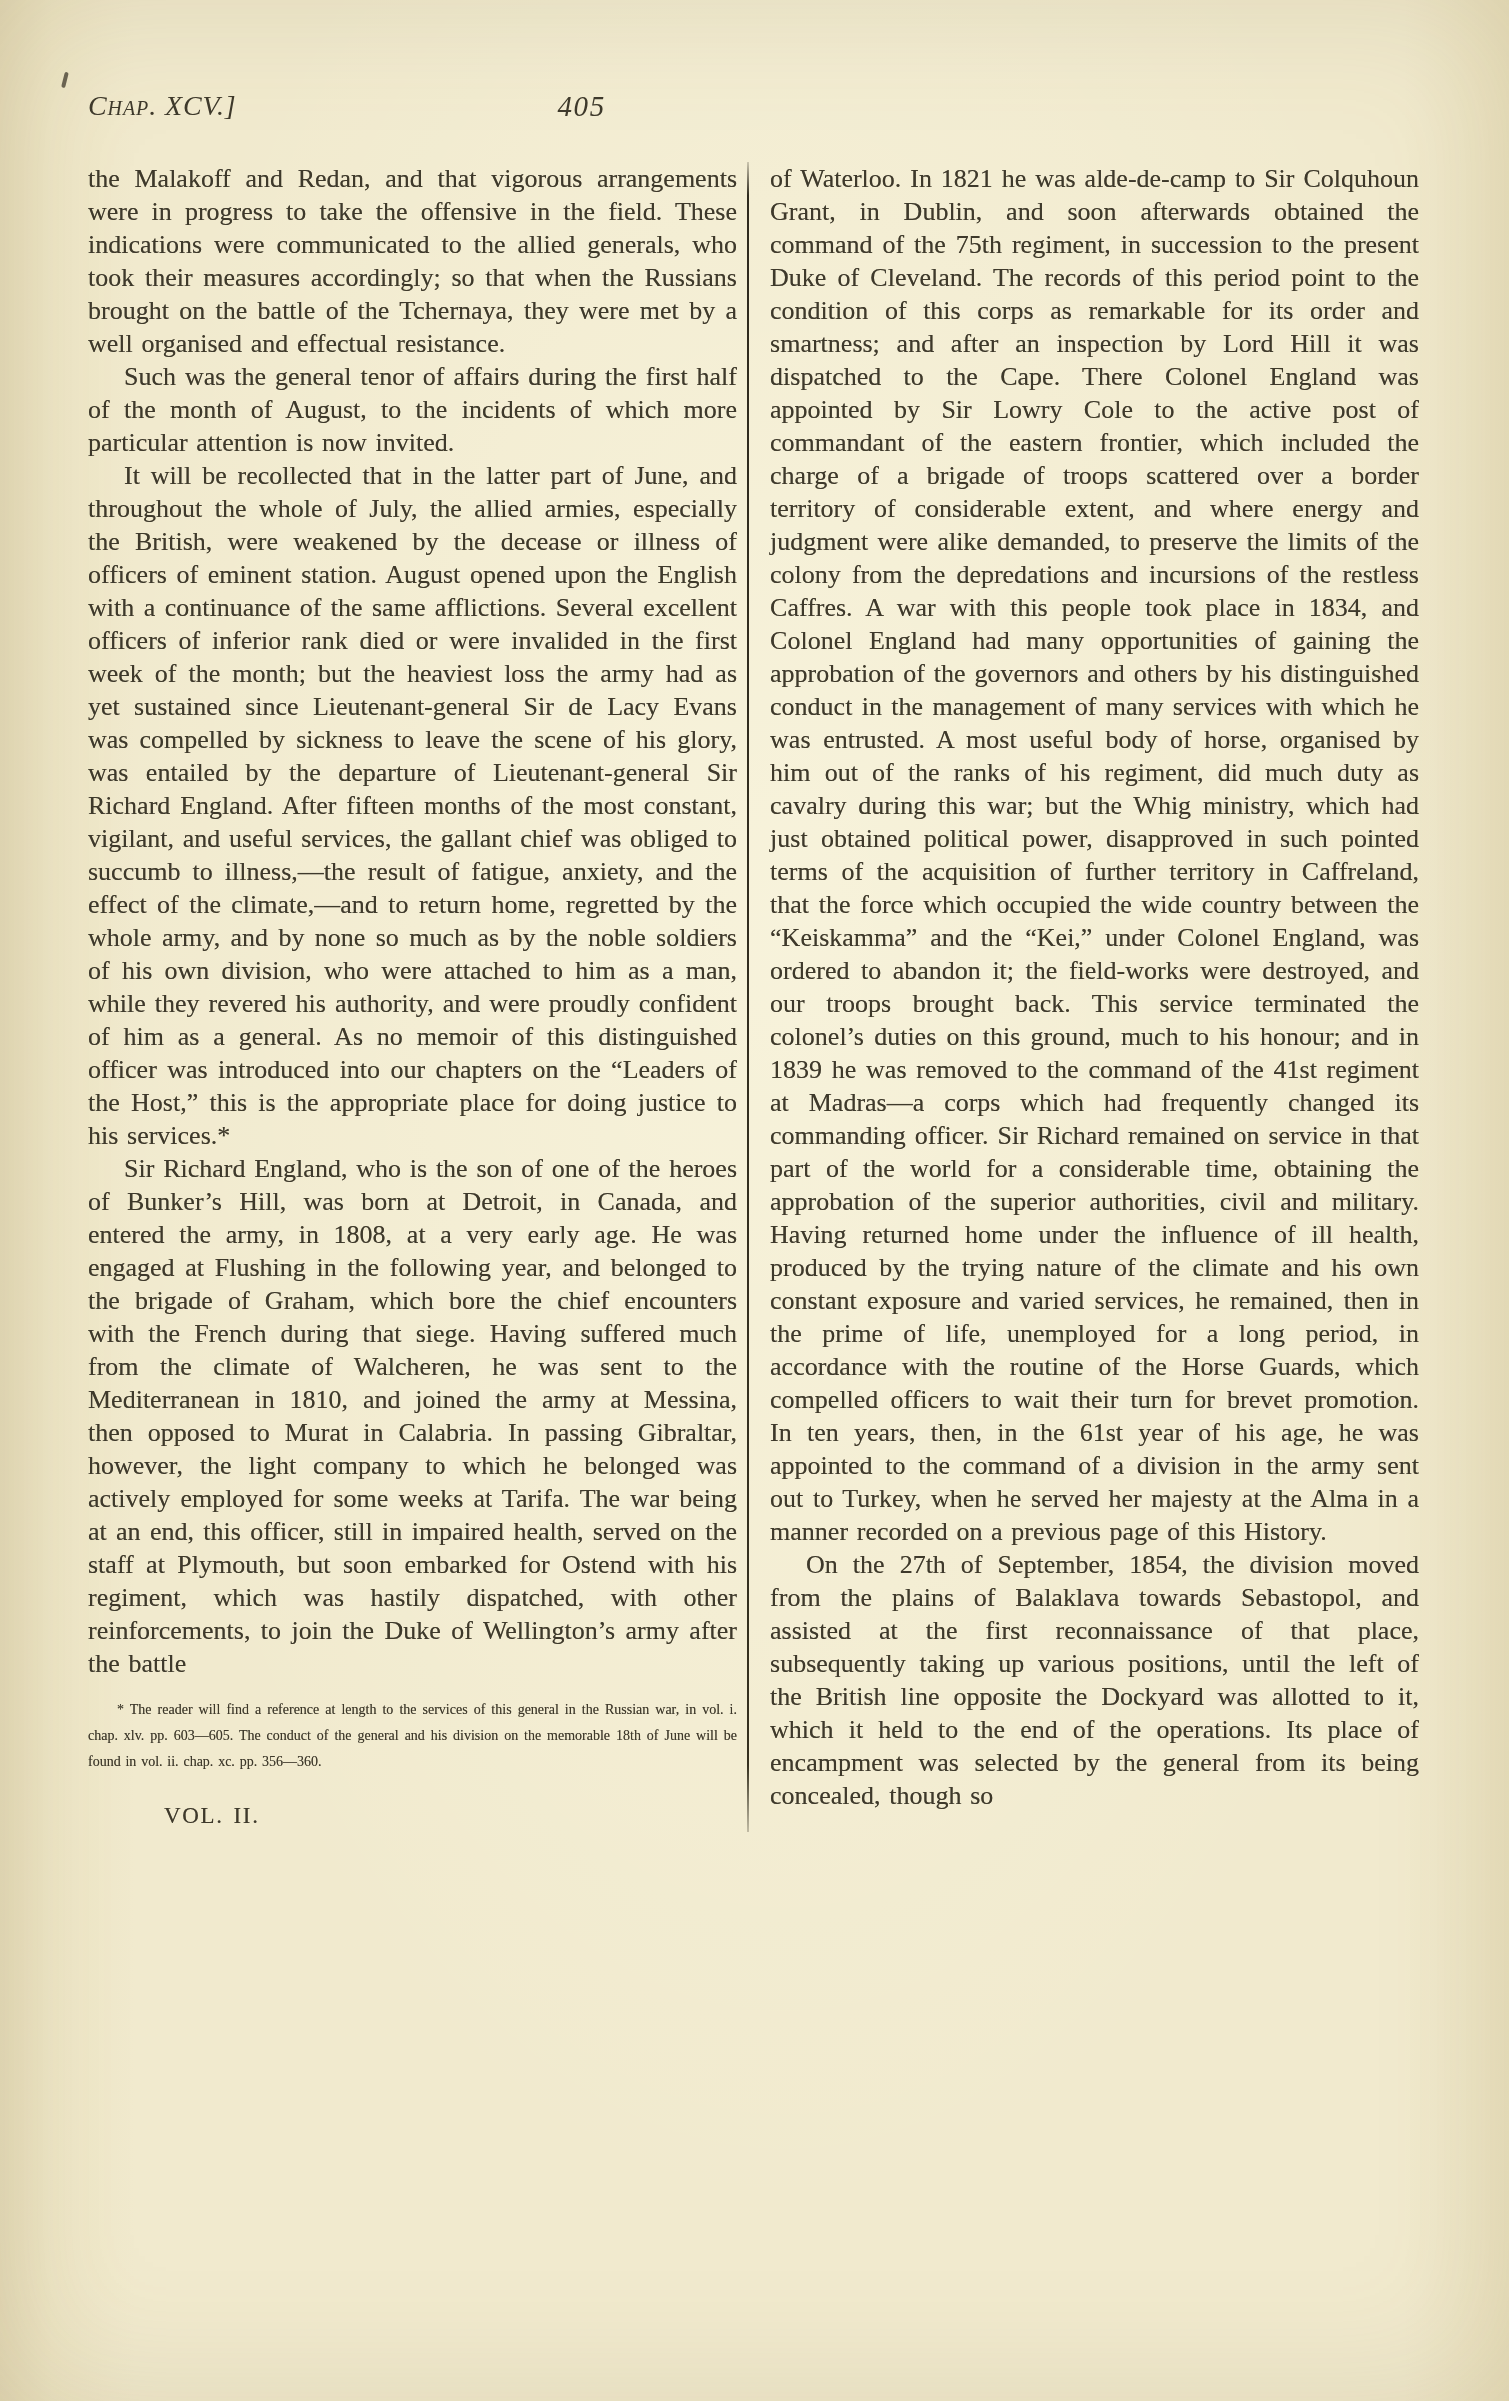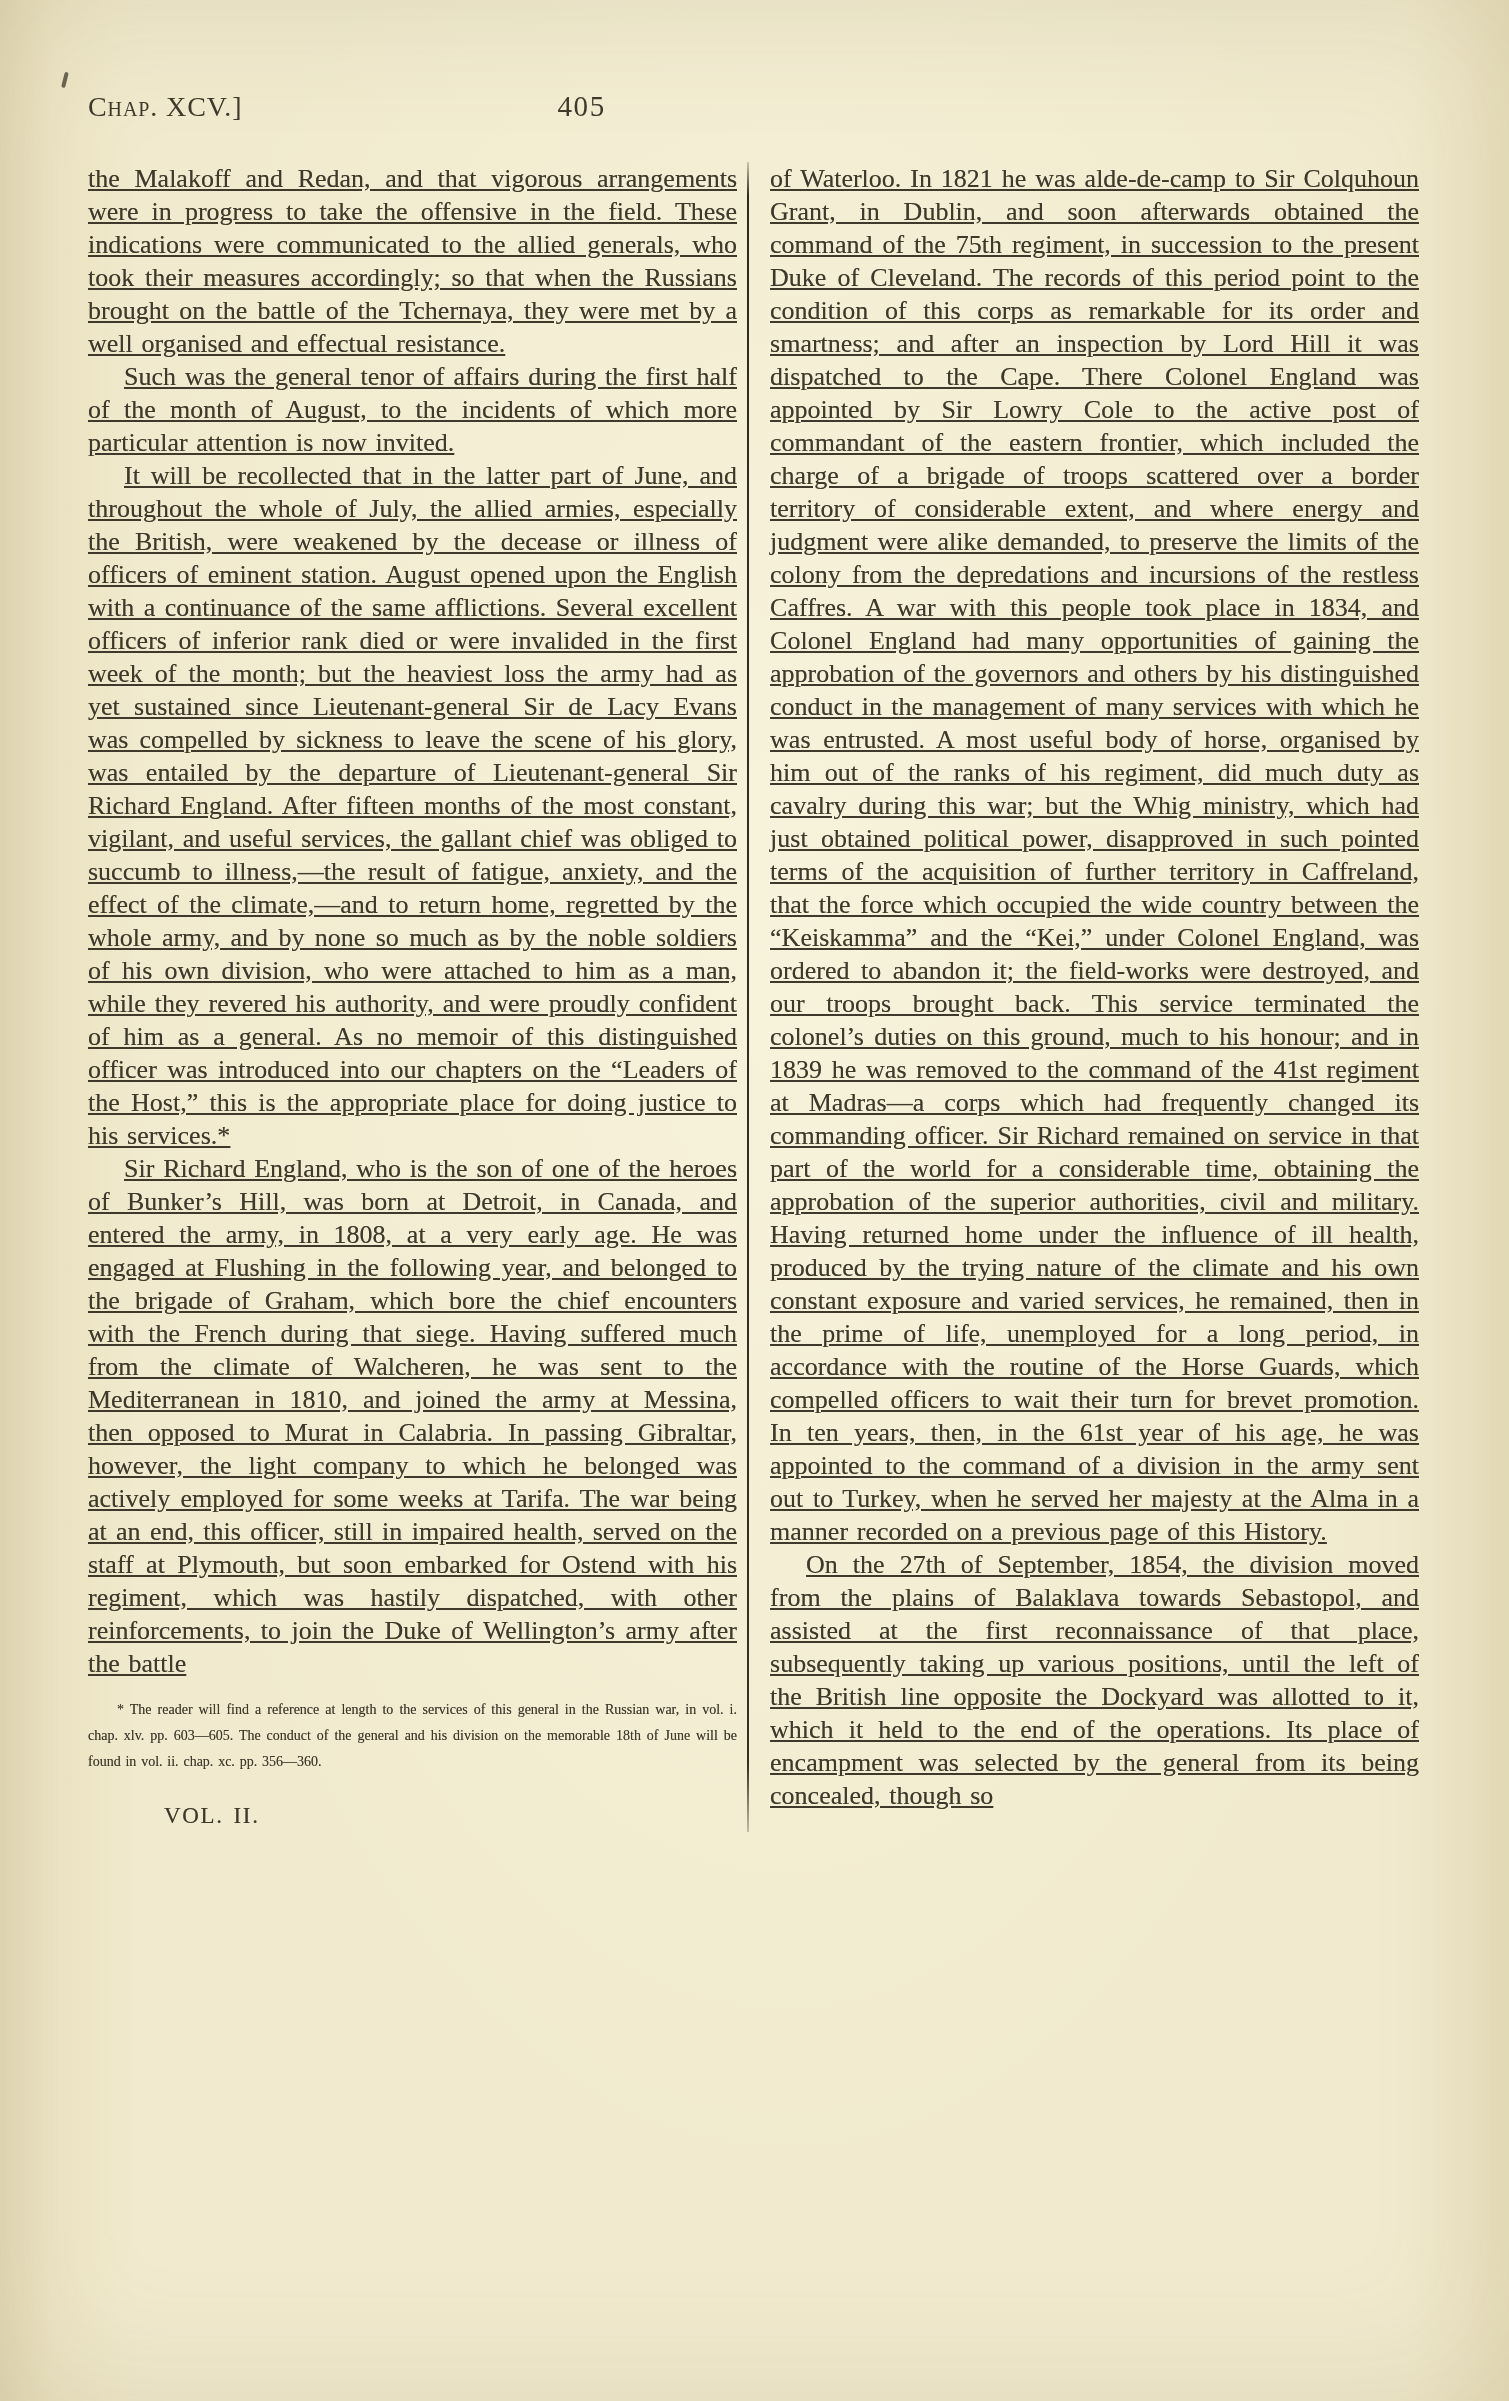--- a/index.html
+++ b/index.html
@@ -29,21 +29,22 @@
     transform: rotate(14deg);
     opacity: 0.8;
   }
 
   .running-head {
     position: absolute;
     top: 90px;
     left: 88px;
     right: 76px;
     display: flex;
-    align-items: center;
+    align-items: flex-start;
+    font-style: italic;
   }
   .running-head .chapter {
     width: 259px;
     font-size: 28px;
     font-variant: small-caps;
     letter-spacing: 0.9px;
     white-space: nowrap;
   }
   .running-head .title {
     flex: 1;
@@ -78,21 +79,21 @@
   .col.left  { width: 649px; }
   .col.right { flex: 1; }
 
   .divider {
     width: 1.7px;
     background: linear-gradient(180deg, rgba(47,42,30,0.2) 0%, #2f2a1e 2%, #35301f 96%, rgba(47,42,30,0.25) 100%);
     margin-left: 10.4px;
     margin-right: 21px;
   }
 
-  .col p { text-indent: 36px; text-decoration: underline; }
+  .col p { text-indent: 36px; }
   .col p.continuation { text-indent: 0; }
 
   .footnote {
     margin-top: 17px;
     font-size: 14px;
     line-height: 26px;
     text-indent: 29px;
     word-spacing: 1.3px;
   }
 

